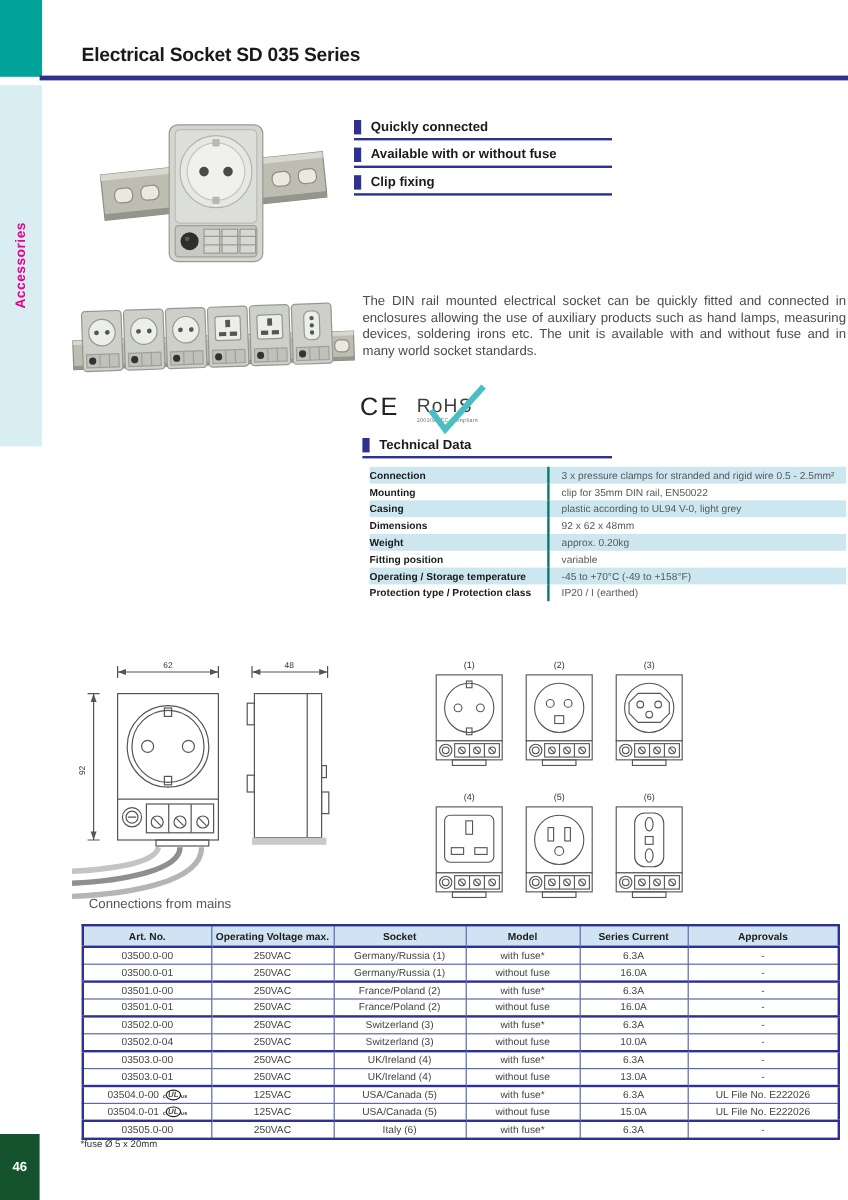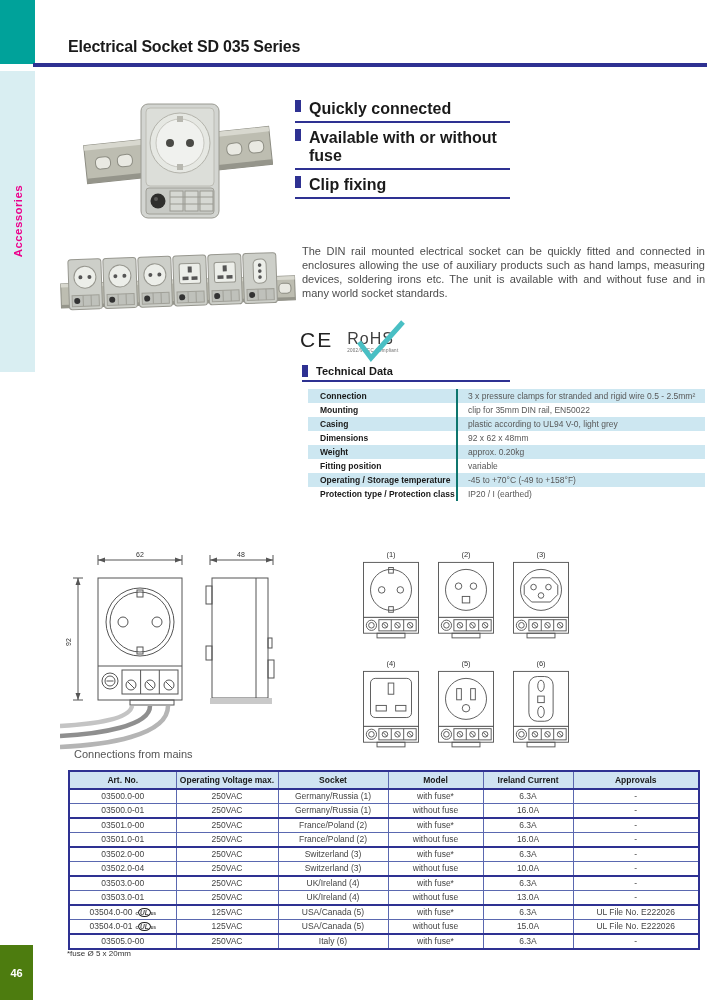--- a/index.html
+++ b/index.html
@@ -14,41 +14,41 @@
   
   .side-strip { position:absolute; left:0; top:71px; width:35px; height:301px; background:#d9eef2; display:flex; align-items:center; justify-content:center; }
   .side-label { writing-mode:vertical-rl; transform:rotate(180deg); font-size:11.5px; font-weight:bold; color:#ec008c; letter-spacing:0.4px; }
 
   
   .photo1 { position:absolute; left:83px; top:96px; }
   .photo2 { position:absolute; left:57px; top:250px; }
 
   
   .features { position:absolute; left:295px; top:99px; width:215px; }
-  .feature { position:relative; border-bottom:2px solid #2e3192; padding:1px 0 3px 14px; margin-bottom:5px; font-size:16px; font-weight:bold; color:#1a1a1a; }
+  .feature { position:relative; border-bottom:2px solid #2e3192; padding:1px 0 3px 14px; margin-bottom:5px; font-size:11px; font-weight:bold; color:#1a1a1a; }
   .fbullet { position:absolute; left:0; top:1px; width:6px; height:12px; background:#2e3192; }
 
   
   .description { position:absolute; left:302px; top:244px; width:403px; font-size:11px; line-height:14px; text-align:justify; color:#4c4c4c; }
 
   
   .certs { position:absolute; left:300px; top:328px; display:flex; align-items:flex-start; gap:14px; height:40px; }
   .ce-mark { font-size:21px; color:#222; letter-spacing:2px; font-weight:500; }
   .rohs-wrap { position:relative; padding-top:2px; }
   .rohs-text { font-size:16px; color:#3f3f3f; letter-spacing:1px; font-weight:500; }
   .rohs-sub { font-size:4.5px; color:#6a6a6a; letter-spacing:0.3px; }
   .rohs-check { position:absolute; left:8px; top:-10px; }
 
   
   .section-heading { position:absolute; left:302px; top:364px; width:208px; }
   .section-heading .feature { font-size:11px; }
 
   
   .techdata { position:absolute; left:308px; top:389px; width:397px; border-collapse:collapse; font-size:8.5px; }
-  .techdata td { padding:2px 0 2px 12px; line-height:10px; vertical-align:middle; }
+  .techdata td { padding:2px 0 2px 0; line-height:10px; vertical-align:middle; }
   .techdata td.tl { width:149px; font-weight:bold; color:#1a1a1a; }
   .techdata td.tv { border-left:2px solid #0f766e; padding-left:10px; color:#585858; }
   .techdata tr.alt { background:#cde7f1; }
 
   
   .drawings { position:absolute; left:60px; top:548px; }
   .draw-caption { position:absolute; left:74px; top:748px; font-size:11px; color:#555; }
   .socket-grid { position:absolute; left:362px; top:550px; display:grid; grid-template-columns:repeat(3,58px); column-gap:17px; row-gap:12px; justify-items:center; }
   .variant .vlabel { text-align:center; font-size:7.5px; color:#333; margin-bottom:2px; }
 
@@ -59,21 +59,21 @@
   table.products td { border:1px solid #5a68b0; text-align:center; color:#444; padding:1px 2px; line-height:11px; height:13px; }
   table.products tr.group-end td { border-bottom:2px solid #2e3192; }
   .artcell { display:inline-flex; align-items:center; gap:3px; }
   .ulmark { display:inline-flex; align-items:flex-end; line-height:6px; }
   .ulmark .uc { font-size:4.5px; font-weight:bold; }
   .ulmark .uu { font-size:6.5px; font-weight:bold; font-style:italic; border:1px solid #222; border-radius:50%; padding:0 1px; line-height:7px; }
   .ulmark .uus { font-size:4.5px; font-weight:bold; }
 
   
   .footnote { position:absolute; left:67px; top:949px; font-size:8px; color:#333; }
-  .page-num { position:absolute; left:0; top:945px; width:33px; height:55px; background:#4d7c0f; color:#fff; font-size:11px; font-weight:bold; display:flex; align-items:center; justify-content:center; }
+  .page-num { position:absolute; left:0; top:945px; width:33px; height:55px; background:#14532d; color:#fff; font-size:11px; font-weight:bold; display:flex; align-items:center; justify-content:center; }
 
   svg .ln { stroke:#555; fill:none; stroke-width:1; }
 </style>
 </head>
 <body>
 
 <div class="page">
 
   <div class="brand-square"></div>
   <div class="page-title">Electrical Socket SD 035 Series</div>
@@ -447,21 +447,21 @@
         <col style="width:95px">
           <col style="width:90px">
           <col style="width:126px">
       </colgroup>
       <thead>
           <tr>
             <th>Art. No.</th>
             <th>Operating Voltage max.</th>
             <th>Socket</th>
             <th>Model</th>
-            <th>Ireland Current</th>
+            <th>Series Current</th>
             <th>Approvals</th>
           </tr>
         </thead>
       <tbody>
           <tr>
             <td><span class="artcell">
                 <span>03500.0-00</span>
               </span></td>
             <td>250VAC</td>
             <td>Germany/Russia (1)</td>

